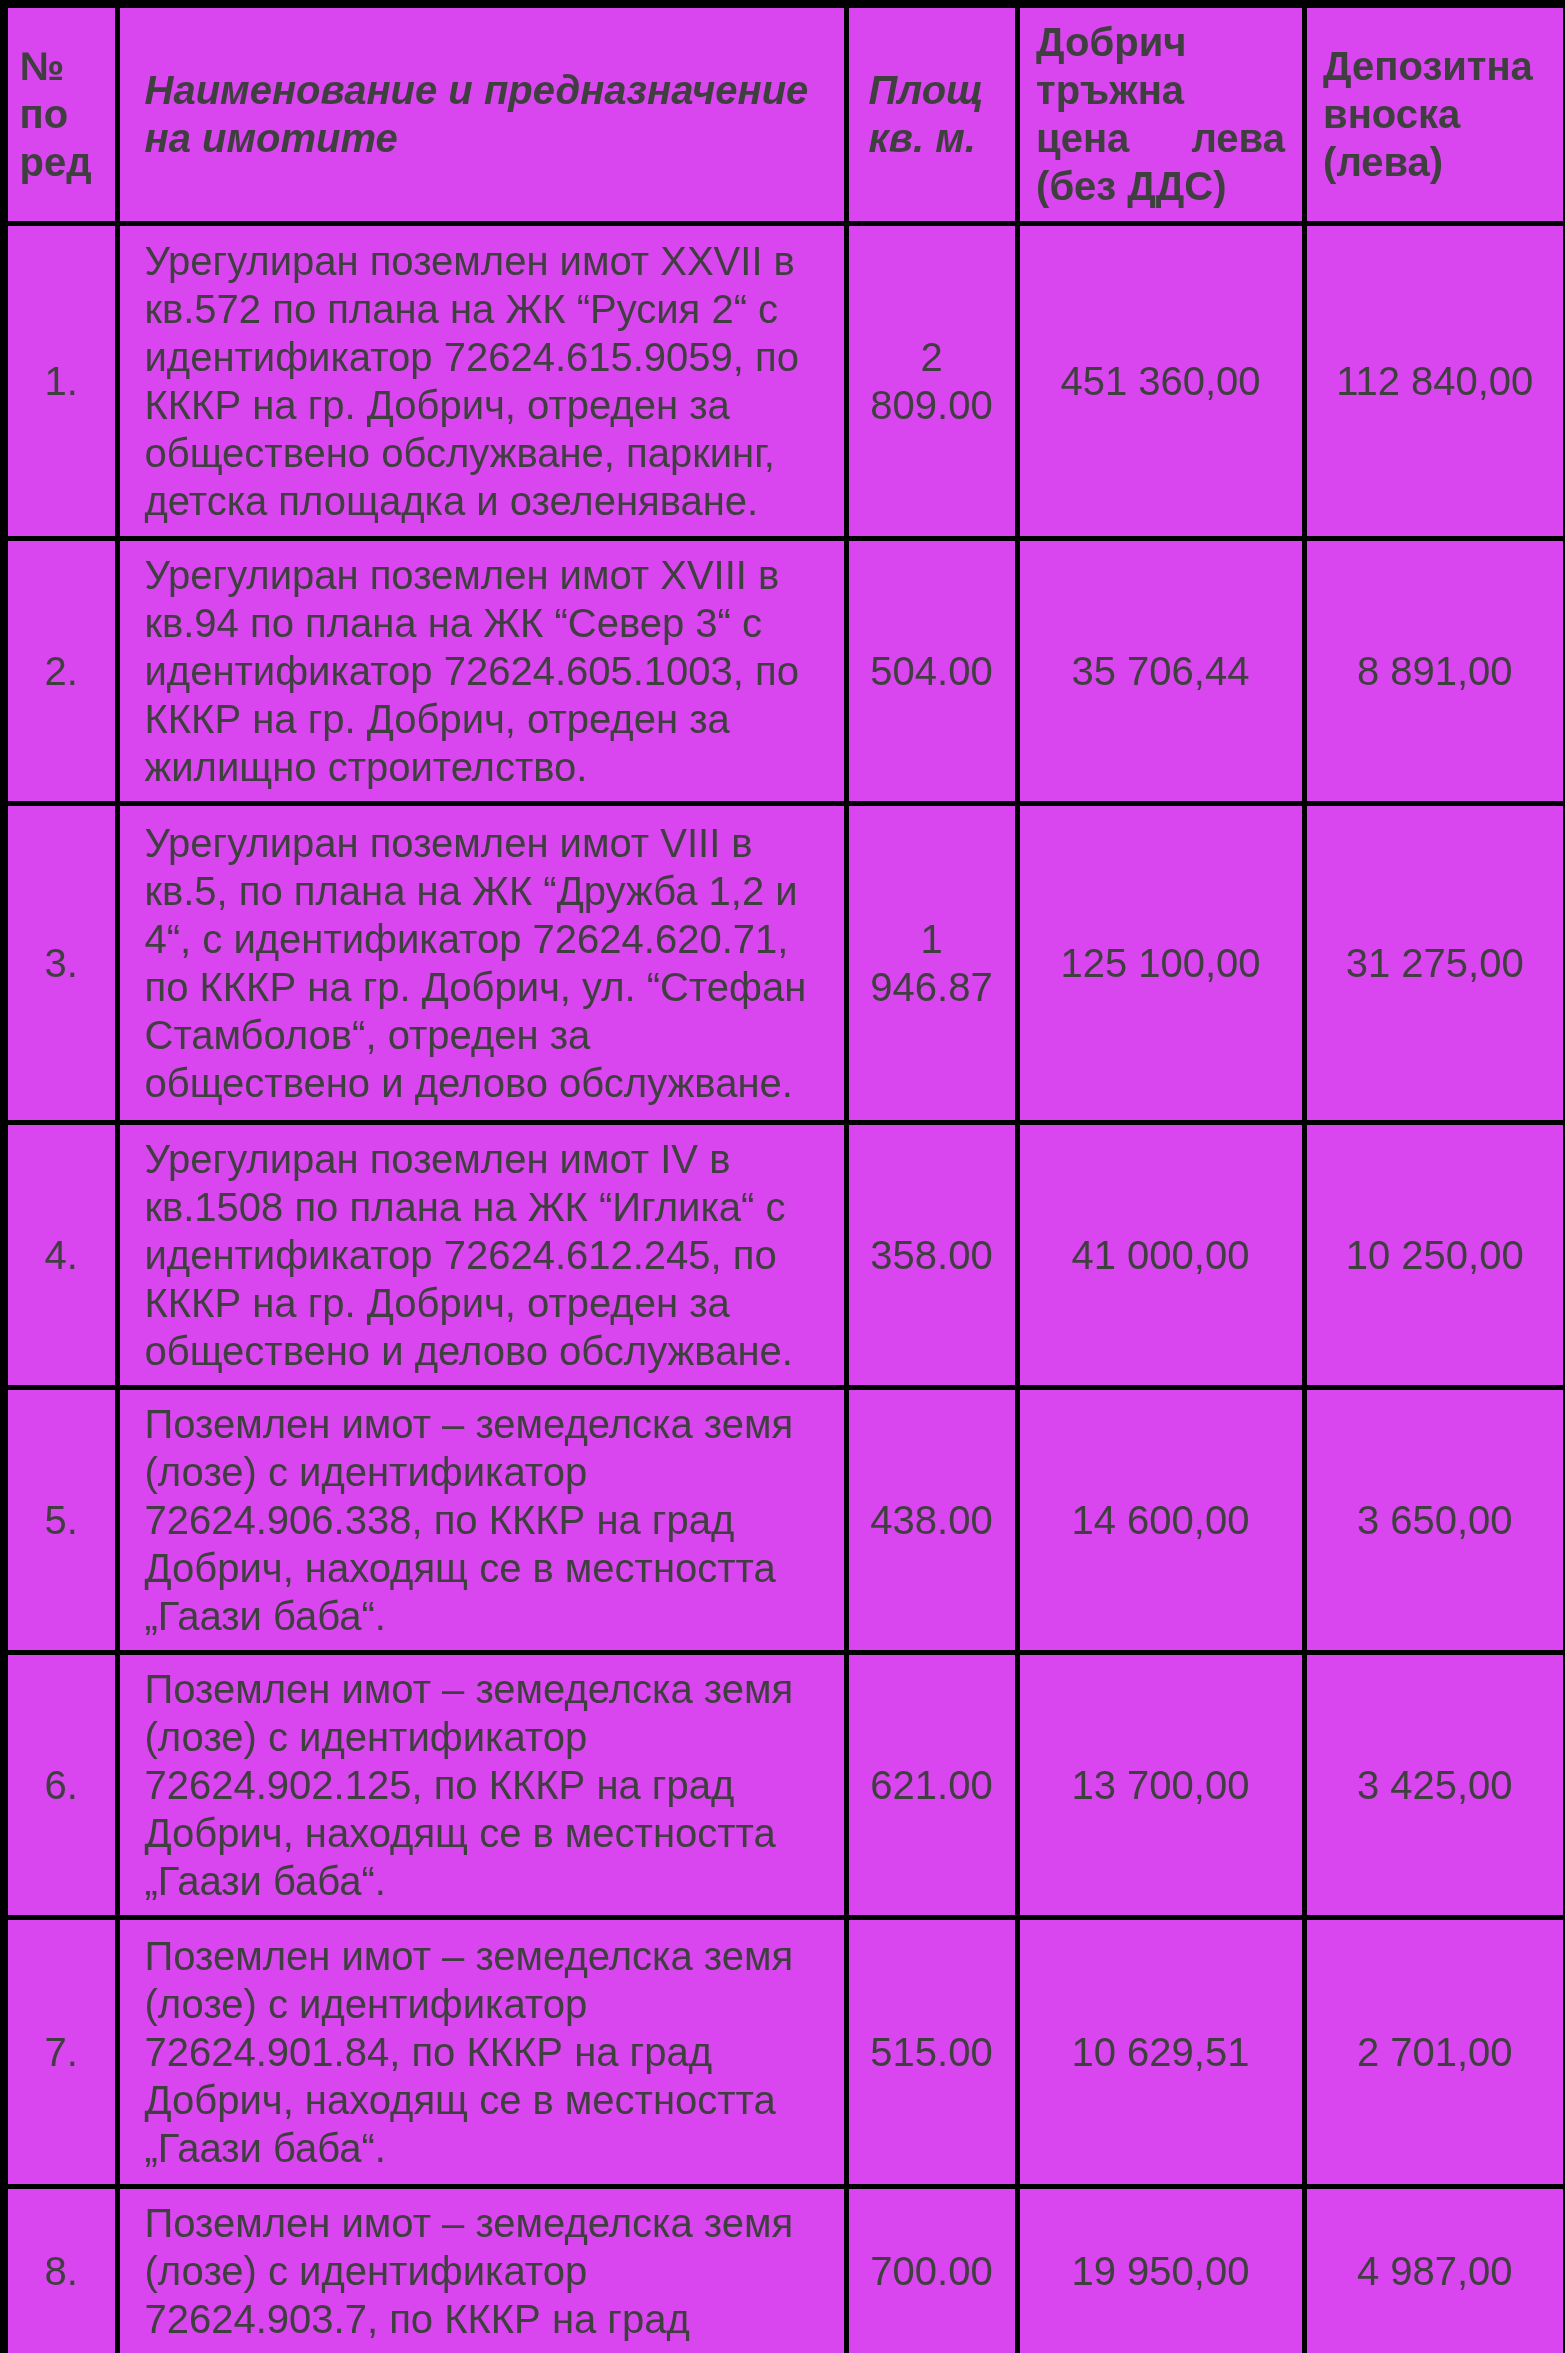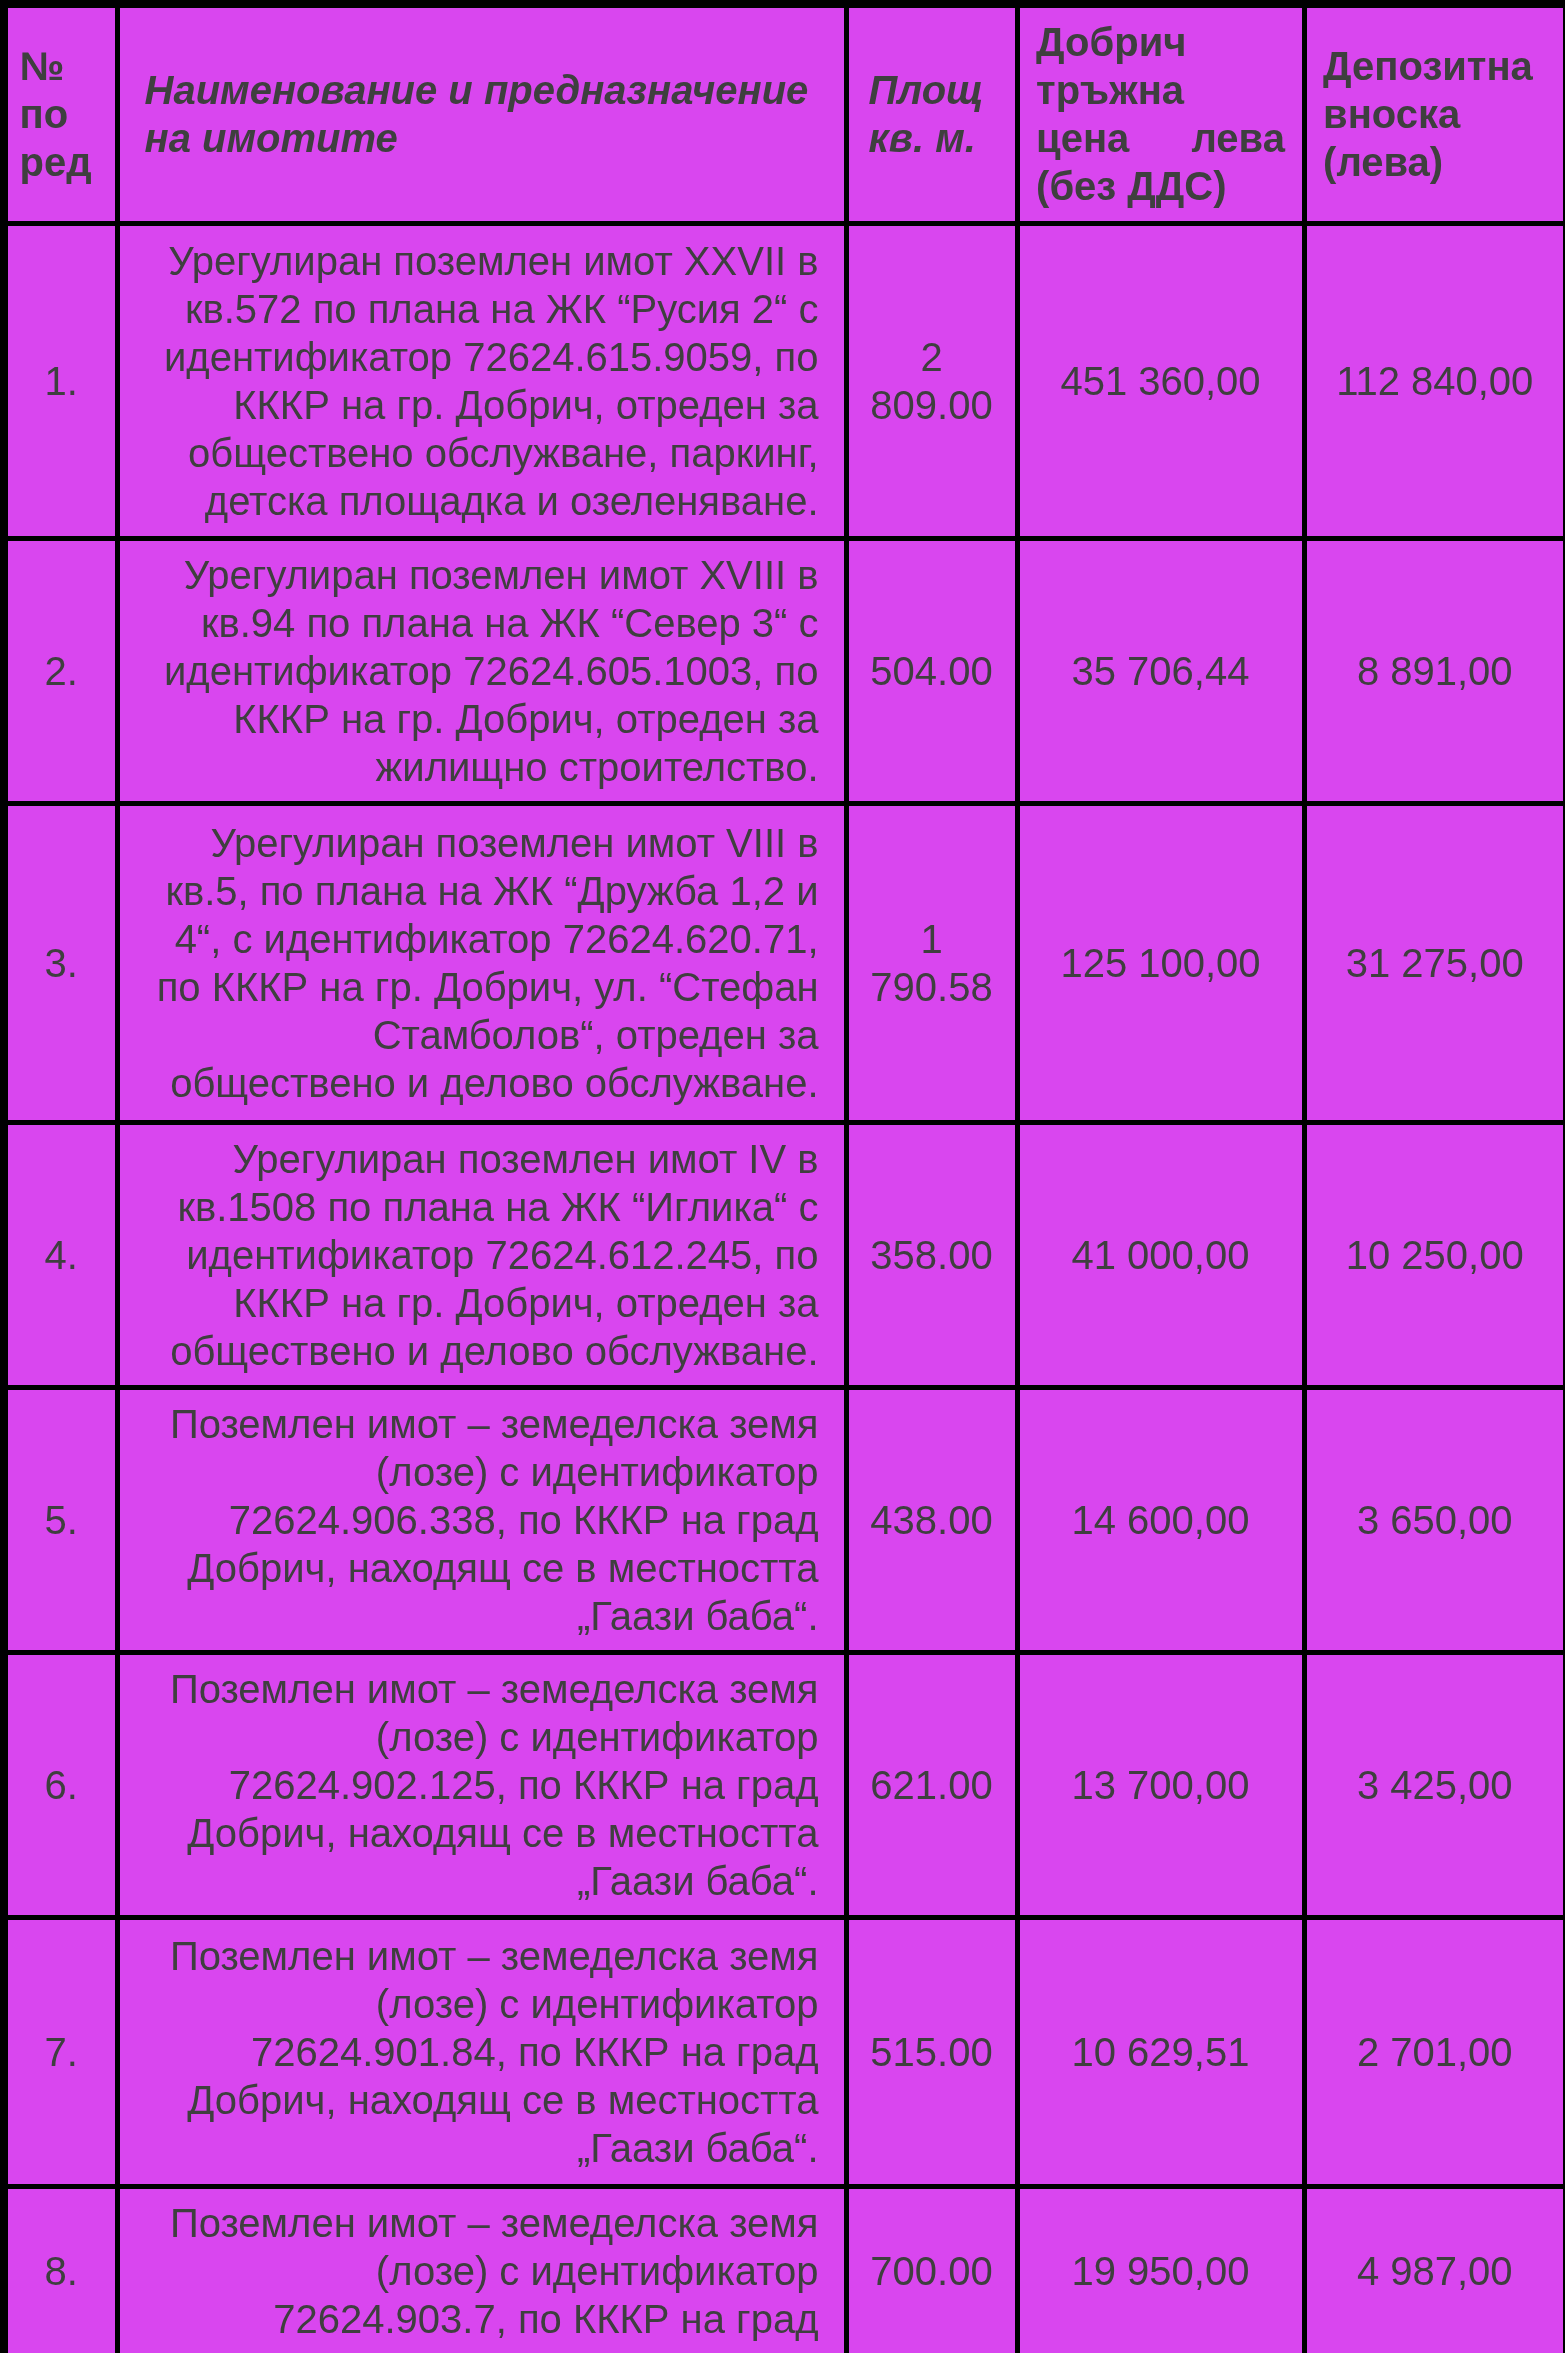--- a/index.html
+++ b/index.html
@@ -53,21 +53,21 @@
   tr.r1 { height: 315px; }
   tr.r2 { height: 265px; }
   tr.r3 { height: 319px; }
   tr.r4 { height: 265px; }
   tr.r5 { height: 265px; }
   tr.r6 { height: 265px; }
   tr.r7 { height: 269px; }
   tr.r8 { height: 171px; }
 
   td.c-num  { text-align: center; padding: 0 5px; }
-  td.c-name { text-align: right; padding: 0 25px; }
+  td.c-name { text-align: left; padding: 0 25px; }
   td.c-area, td.c-price, td.c-deposit { text-align: center; padding: 0 8.3px; }
 </style>
 </head>
 <body>
 
 <div class="page">
   <table class="props">
     <colgroup>
       <col class="col-num">
       <col class="col-name">
@@ -95,21 +95,21 @@
       <tr class="r2">
         <td class="c-num">2.</td>
         <td class="c-name">Урегулиран поземлен имот XVIII в кв.94 по плана на ЖК “Север 3“ с идентификатор 72624.605.1003, по КККР на гр. Добрич, отреден за жилищно строителство.</td>
         <td class="c-area">504.00</td>
         <td class="c-price">35 706,44</td>
         <td class="c-deposit">8 891,00</td>
       </tr>
       <tr class="r3">
         <td class="c-num">3.</td>
         <td class="c-name">Урегулиран поземлен имот VIII в кв.5, по плана на ЖК “Дружба 1,2 и 4“, с идентификатор 72624.620.71, по КККР на гр. Добрич, ул. “Стефан Стамболов“, отреден за обществено и делово обслужване.</td>
-        <td class="c-area">1 790.58</td>
+        <td class="c-area">1 946.87</td>
         <td class="c-price">125 100,00</td>
         <td class="c-deposit">31 275,00</td>
       </tr>
       <tr class="r4">
         <td class="c-num">4.</td>
         <td class="c-name">Урегулиран поземлен имот IV в кв.1508 по плана на ЖК “Иглика“ с идентификатор 72624.612.245, по КККР на гр. Добрич, отреден за обществено и делово обслужване.</td>
         <td class="c-area">358.00</td>
         <td class="c-price">41 000,00</td>
         <td class="c-deposit">10 250,00</td>
       </tr>

